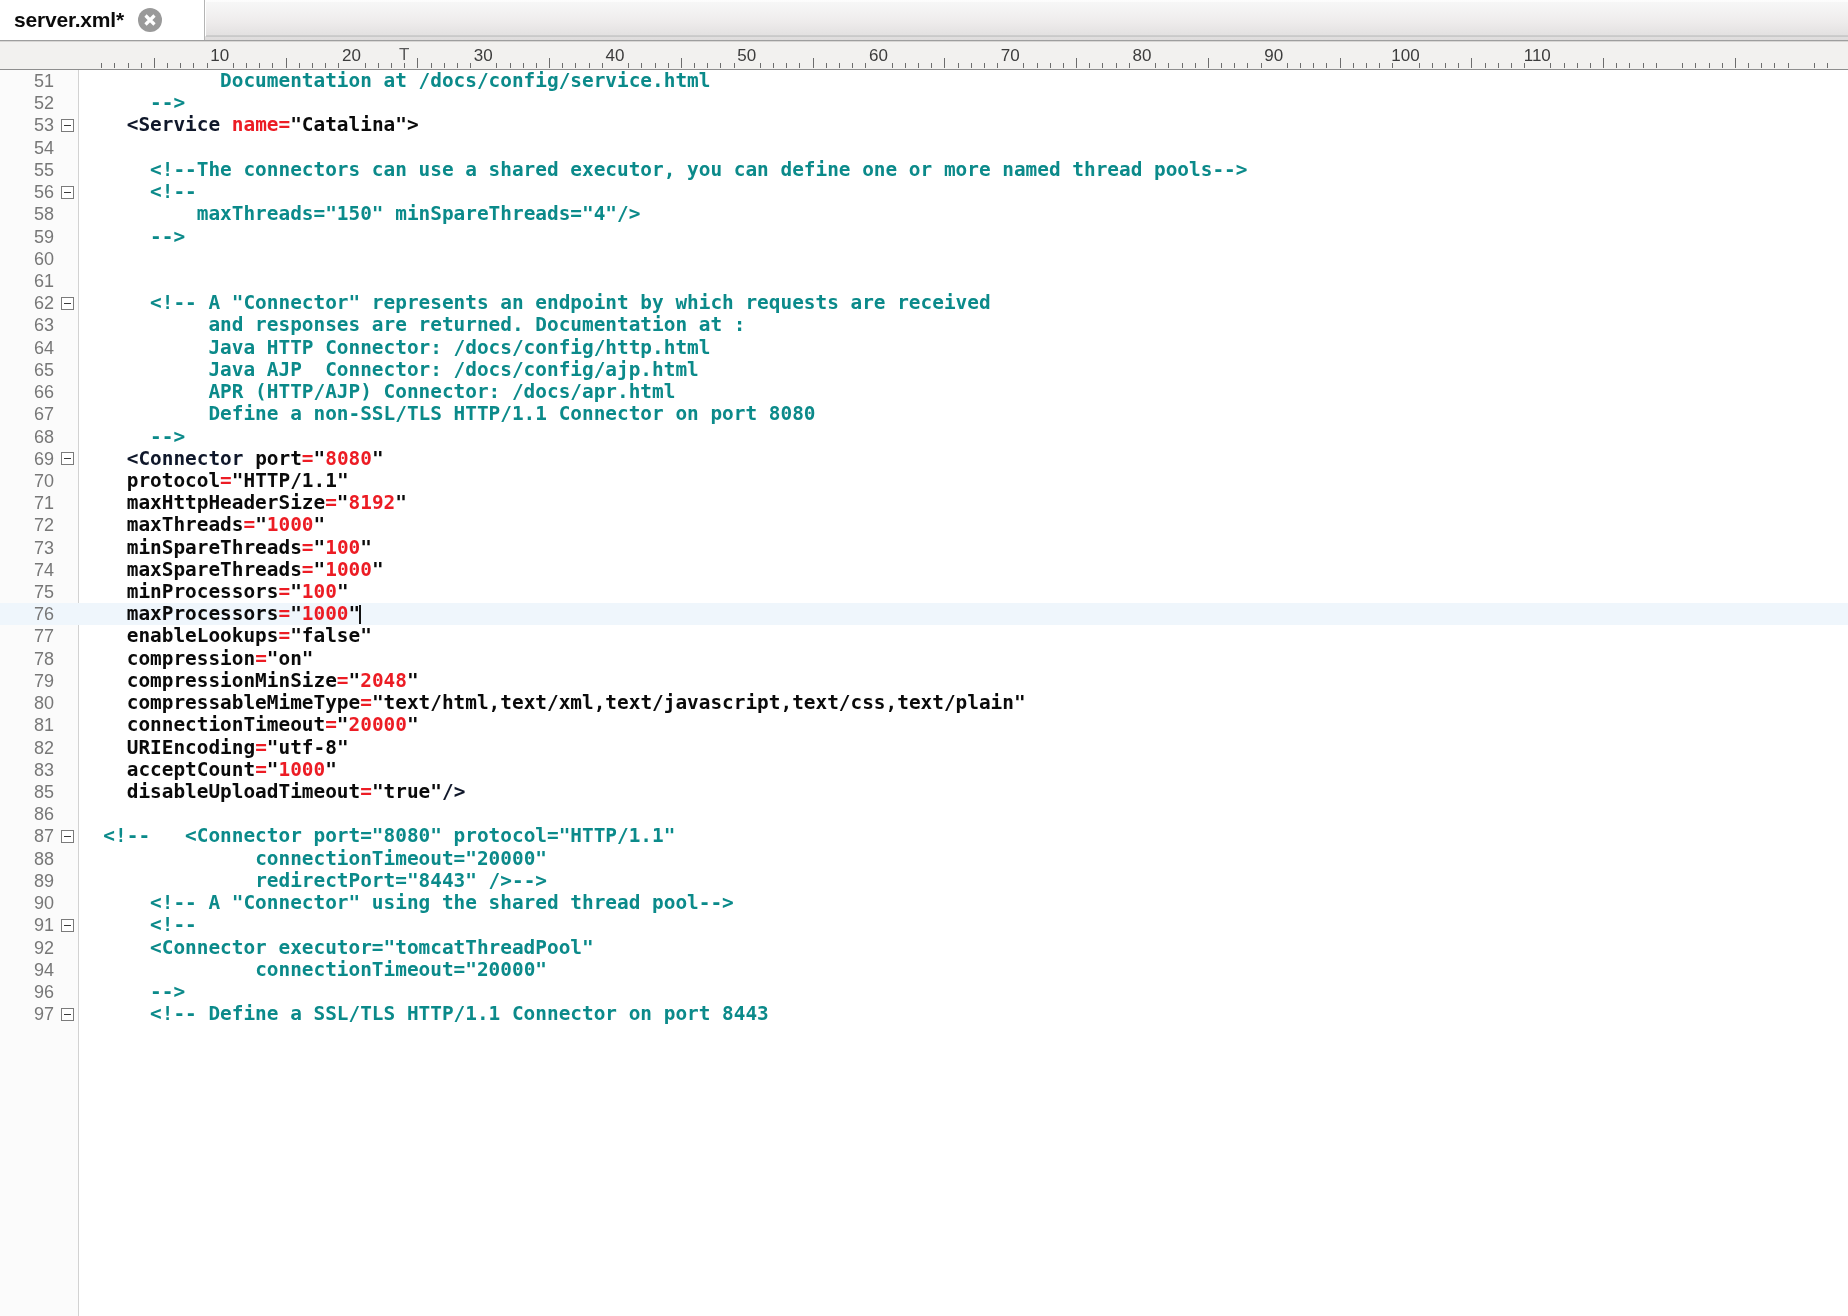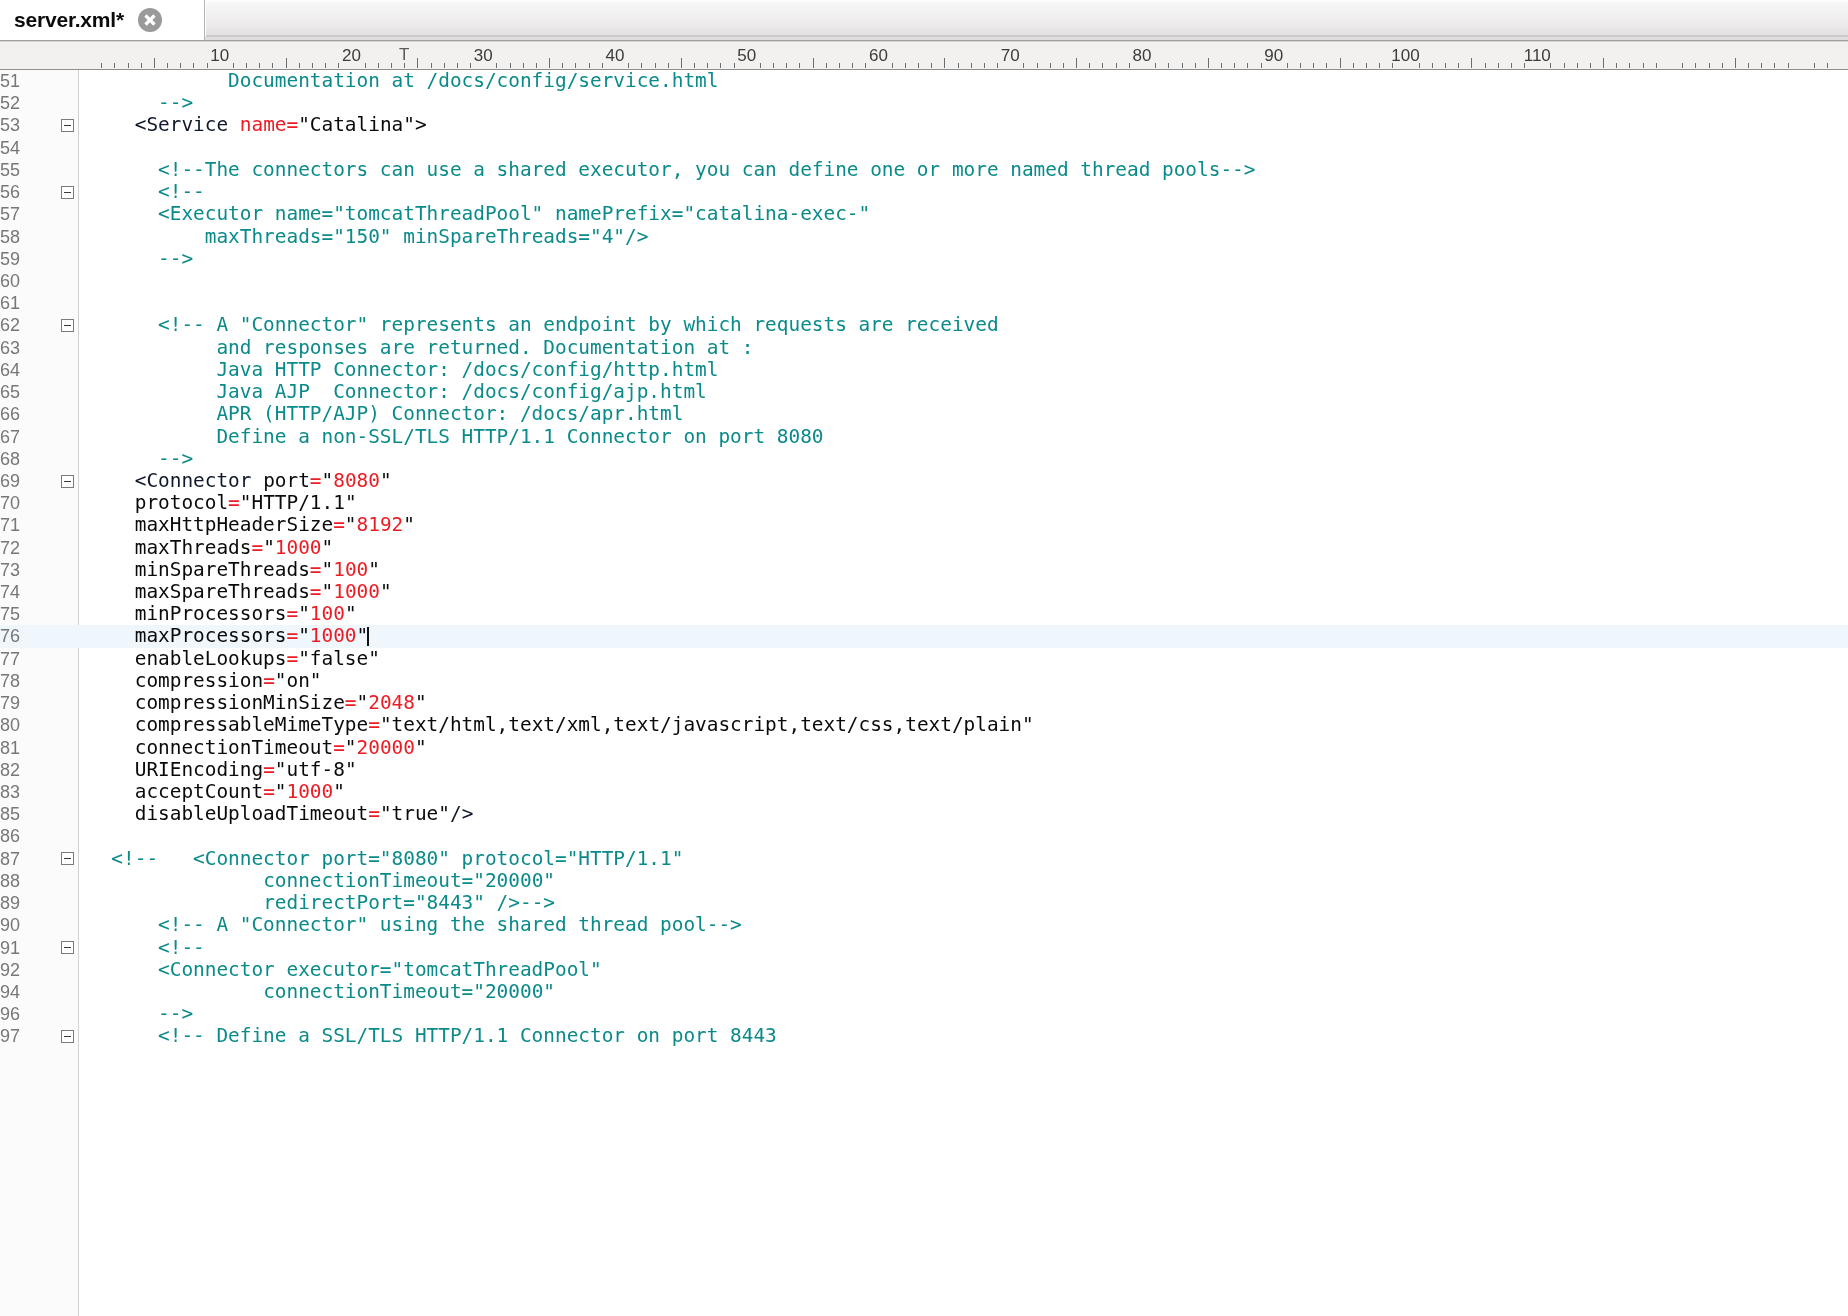--- a/index.html
+++ b/index.html
@@ -66,39 +66,39 @@
     font-family:"DejaVu Sans Mono","Liberation Mono",monospace;
     font-size:19.4px;
     line-height:22.23px;
     letter-spacing:0px;
   }
   .row{
     height:22.23px;display:flex;align-items:center;position:relative;white-space:pre;
   }
   .row.current{background:#eff6fc;}
   .ln{
-    width:56px;flex:0 0 56px;text-align:left;
+    width:56px;flex:0 0 56px;text-align:right;
     color:#777777;font-size:18px;
     font-family:"Liberation Sans", sans-serif;
     padding-right:2px;box-sizing:border-box;
     user-select:none;
   }
   .fold{
     width:22px;flex:0 0 22px;display:flex;align-items:center;justify-content:center;
   }
   .fold .box{
     width:13px;height:13px;border:1px solid #7b7b7b;background:#ffffff;
     position:relative;box-sizing:border-box;cursor:pointer;
   }
   .fold .box::before{
     content:"";position:absolute;left:2px;right:2px;top:5px;height:1px;background:#3a3a3a;
   }
   .txt{
-    flex:1 1 auto;padding-left:10px;color:#0a0a0a;white-space:pre;
-    font-weight:normal;
+    flex:1 1 auto;padding-left:2px;color:#0a0a0a;white-space:pre;
+    font-weight:bold;
   }
   .cm{color:#0b8a8a;}   
   .tg{color:#0f172a;}   
   .at{color:#ec1c24;}   
   .bk{color:#0a0a0a;}   
   .caret{
     display:inline-block;width:0;border-left:2px solid #111;height:19px;
     vertical-align:-4px;margin-left:-1px;
   }
 </style>
@@ -261,21 +261,20 @@
 
   <div class="editor">
     <div class="gutter-bg"></div>
     <div class="code" id="code-area">
         <div class="row"><span class="ln">51</span><span class="fold"></span><span class="txt"><span class="bk">            </span><span class="cm">Documentation at /docs/config/service.html</span></span></div>
         <div class="row"><span class="ln">52</span><span class="fold"></span><span class="txt"><span class="bk">      </span><span class="cm">--&gt;</span></span></div>
         <div class="row"><span class="ln">53</span><span class="fold"><span class="box"></span></span><span class="txt"><span class="bk">    </span><span class="tg">&lt;Service</span><span class="bk"> </span><span class="at">name=</span><span class="bk">"Catalina"&gt;</span></span></div>
         <div class="row"><span class="ln">54</span><span class="fold"></span><span class="txt"></span></div>
         <div class="row"><span class="ln">55</span><span class="fold"></span><span class="txt"><span class="bk">      </span><span class="cm">&lt;!--The connectors can use a shared executor, you can define one or more named thread pools--&gt;</span></span></div>
         <div class="row"><span class="ln">56</span><span class="fold"><span class="box"></span></span><span class="txt"><span class="bk">      </span><span class="cm">&lt;!--</span></span></div>
-        <div class="row"><span class="ln">57</span><span class="fold"></span><span class="txt"><span class="bk">      </span><span class="cm">&lt;Executor name="tomcatThreadPool" namePrefix="catalina-exec-"</span></span></div>
         <div class="row"><span class="ln">58</span><span class="fold"></span><span class="txt"><span class="bk">          </span><span class="cm">maxThreads="150" minSpareThreads="4"/&gt;</span></span></div>
         <div class="row"><span class="ln">59</span><span class="fold"></span><span class="txt"><span class="bk">      </span><span class="cm">--&gt;</span></span></div>
         <div class="row"><span class="ln">60</span><span class="fold"></span><span class="txt"></span></div>
         <div class="row"><span class="ln">61</span><span class="fold"></span><span class="txt"></span></div>
         <div class="row"><span class="ln">62</span><span class="fold"><span class="box"></span></span><span class="txt"><span class="bk">      </span><span class="cm">&lt;!-- A "Connector" represents an endpoint by which requests are received</span></span></div>
         <div class="row"><span class="ln">63</span><span class="fold"></span><span class="txt"><span class="bk">           </span><span class="cm">and responses are returned. Documentation at :</span></span></div>
         <div class="row"><span class="ln">64</span><span class="fold"></span><span class="txt"><span class="bk">           </span><span class="cm">Java HTTP Connector: /docs/config/http.html</span></span></div>
         <div class="row"><span class="ln">65</span><span class="fold"></span><span class="txt"><span class="bk">           </span><span class="cm">Java AJP  Connector: /docs/config/ajp.html</span></span></div>
         <div class="row"><span class="ln">66</span><span class="fold"></span><span class="txt"><span class="bk">           </span><span class="cm">APR (HTTP/AJP) Connector: /docs/apr.html</span></span></div>
         <div class="row"><span class="ln">67</span><span class="fold"></span><span class="txt"><span class="bk">           </span><span class="cm">Define a non-SSL/TLS HTTP/1.1 Connector on port 8080</span></span></div>

